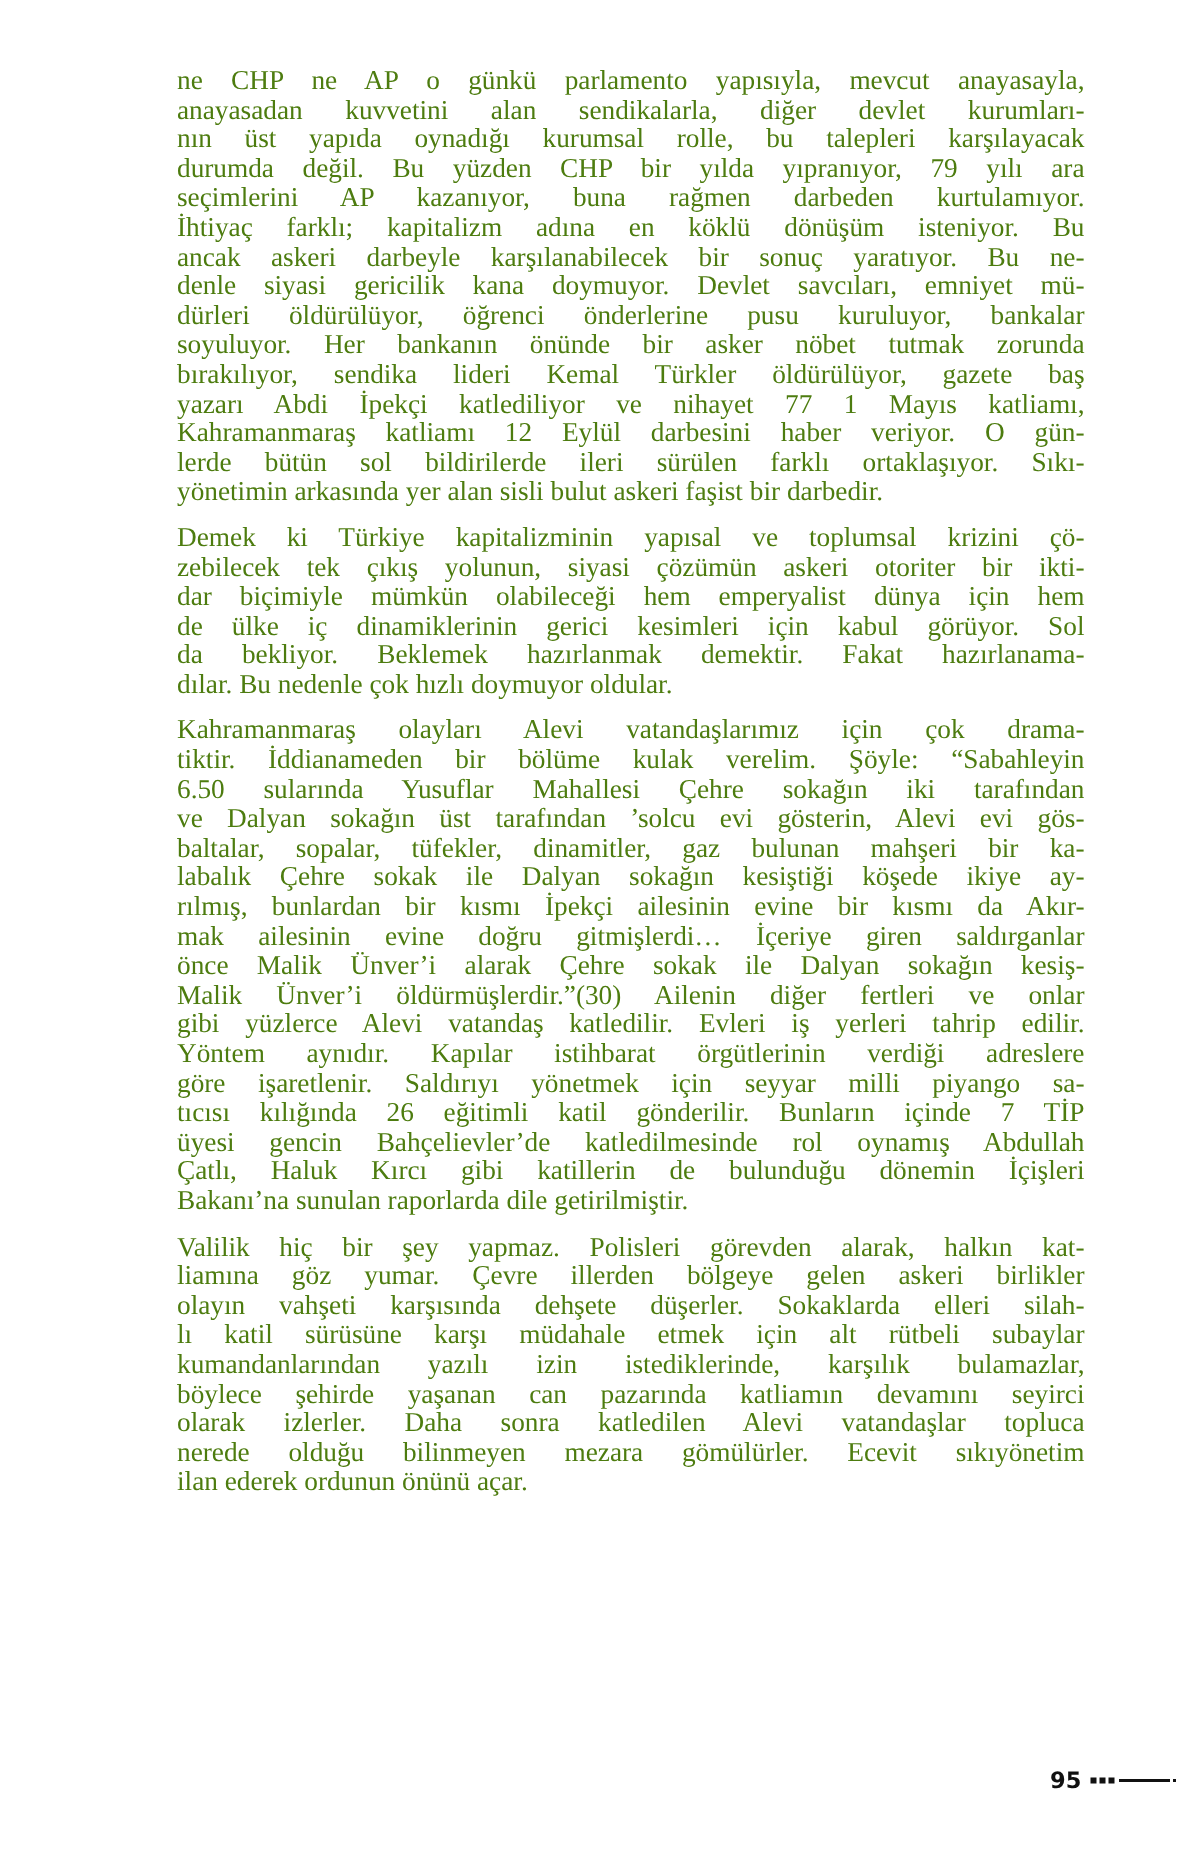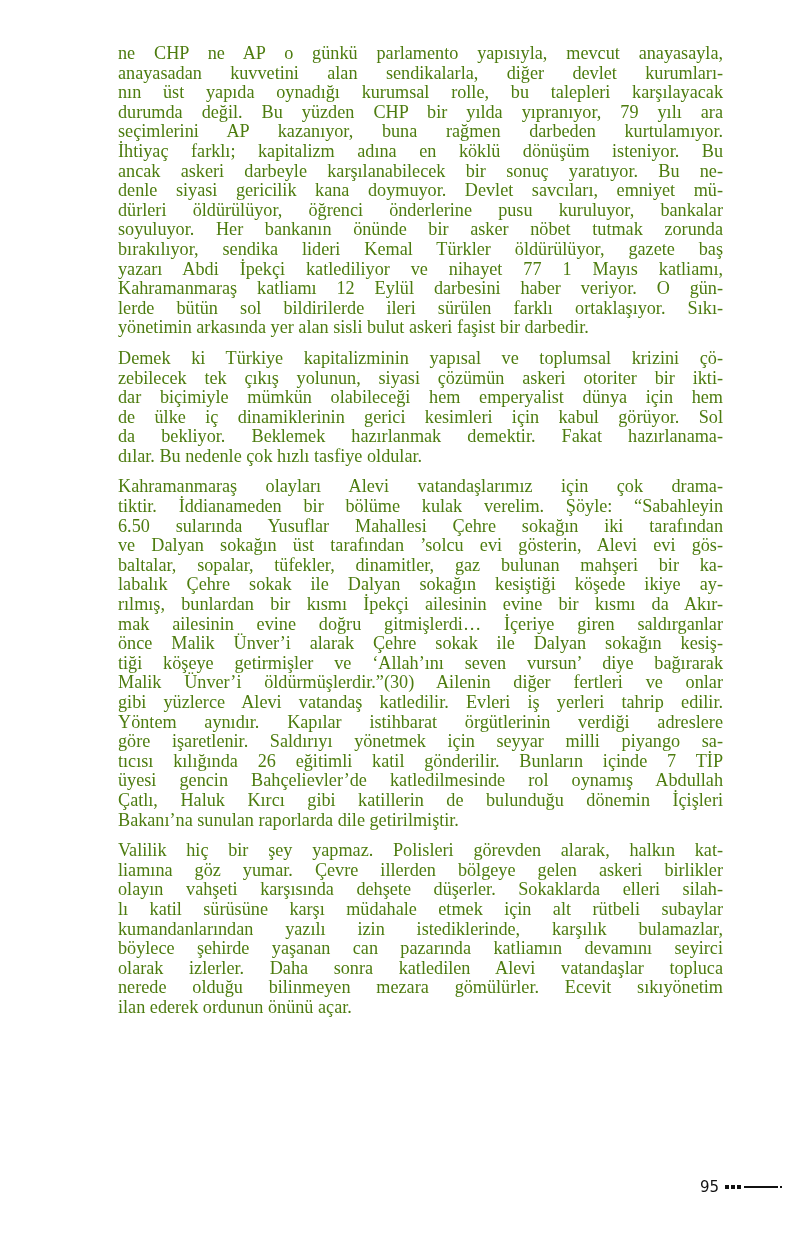--- a/index.html
+++ b/index.html
@@ -24,21 +24,21 @@
     }
     .line.last { text-align-last: left; }
     .para { margin: 0 0 11px 0; }
     .footer {
       position: absolute;
       left: 700px;
       top: 1178px;
       display: flex;
       align-items: center;
       font-family: "DejaVu Sans", "Liberation Sans", sans-serif;
-      font-weight: normal;
+      font-weight: bold;
       font-size: 15px;
       color: #111;
     }
     .footer .deco { display: flex; align-items: center; margin-left: 6px; }
     .sq { width: 4px; height: 4px; background: #111; margin-right: 2px; }
     .rule { width: 34px; height: 1.5px; background: #111; margin-left: 1px; }
     .dot { width: 2px; height: 2px; background: #111; margin-left: 2px; }
   </style>
 </head>
 <body>
@@ -60,33 +60,32 @@
       <span class="line">Kahramanmaraş katliamı 12 Eylül darbesini haber veriyor. O gün-</span>
       <span class="line">lerde bütün sol bildirilerde ileri sürülen farklı ortaklaşıyor. Sıkı-</span>
       <span class="line last">yönetimin arkasında yer alan sisli bulut askeri faşist bir darbedir.</span>
     </div>
   <div class="para">
       <span class="line">Demek ki Türkiye kapitalizminin yapısal ve toplumsal krizini çö-</span>
       <span class="line">zebilecek tek çıkış yolunun, siyasi çözümün askeri otoriter bir ikti-</span>
       <span class="line">dar biçimiyle mümkün olabileceği hem emperyalist dünya için hem</span>
       <span class="line">de ülke iç dinamiklerinin gerici kesimleri için kabul görüyor. Sol</span>
       <span class="line">da bekliyor. Beklemek hazırlanmak demektir. Fakat hazırlanama-</span>
-      <span class="line last">dılar. Bu nedenle çok hızlı tasfiye oldular.</span>
+      <span class="line last">dılar. Bu nedenle çok hızlı doymuyor oldular.</span>
     </div>
   <div class="para">
       <span class="line">Kahramanmaraş olayları Alevi vatandaşlarımız için çok drama-</span>
       <span class="line">tiktir. İddianameden bir bölüme kulak verelim. Şöyle: “Sabahleyin</span>
       <span class="line">6.50 sularında Yusuflar Mahallesi Çehre sokağın iki tarafından</span>
       <span class="line">ve Dalyan sokağın üst tarafından ’solcu evi gösterin, Alevi evi gös-</span>
       <span class="line">baltalar, sopalar, tüfekler, dinamitler, gaz bulunan mahşeri bir ka-</span>
       <span class="line">labalık Çehre sokak ile Dalyan sokağın kesiştiği köşede ikiye ay-</span>
       <span class="line">rılmış, bunlardan bir kısmı İpekçi ailesinin evine bir kısmı da Akır-</span>
       <span class="line">mak ailesinin evine doğru gitmişlerdi… İçeriye giren saldırganlar</span>
       <span class="line">önce Malik Ünver’i alarak Çehre sokak ile Dalyan sokağın kesiş-</span>
-      <span class="line">tiği köşeye getirmişler ve ‘Allah’ını seven vursun’ diye bağırarak</span>
       <span class="line">Malik Ünver’i öldürmüşlerdir.”(30) Ailenin diğer fertleri ve onlar</span>
       <span class="line">gibi yüzlerce Alevi vatandaş katledilir. Evleri iş yerleri tahrip edilir.</span>
       <span class="line">Yöntem aynıdır. Kapılar istihbarat örgütlerinin verdiği adreslere</span>
       <span class="line">göre işaretlenir. Saldırıyı yönetmek için seyyar milli piyango sa-</span>
       <span class="line">tıcısı kılığında 26 eğitimli katil gönderilir. Bunların içinde 7 TİP</span>
       <span class="line">üyesi gencin Bahçelievler’de katledilmesinde rol oynamış Abdullah</span>
       <span class="line">Çatlı, Haluk Kırcı gibi katillerin de bulunduğu dönemin İçişleri</span>
       <span class="line last">Bakanı’na sunulan raporlarda dile getirilmiştir.</span>
     </div>
   <div class="para">

